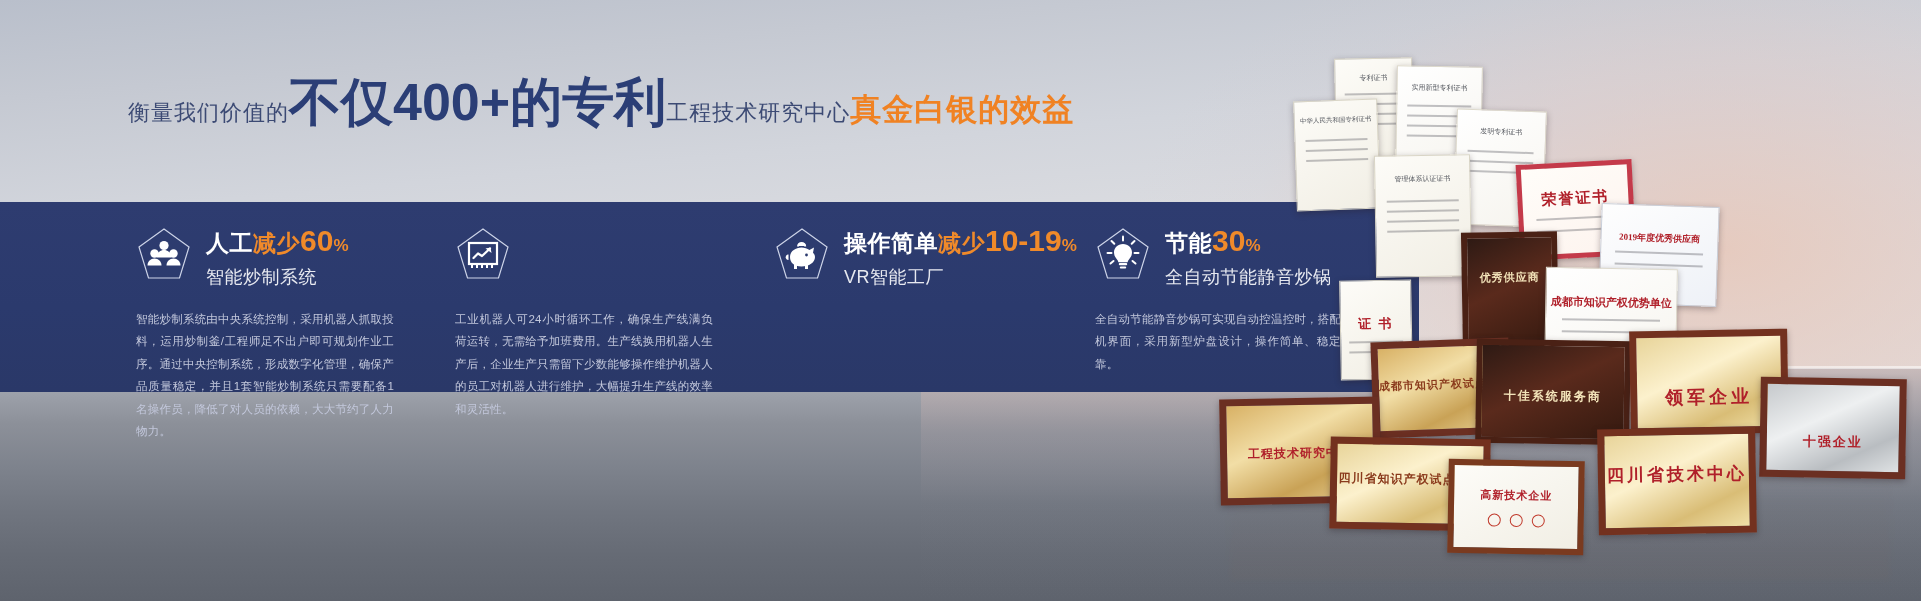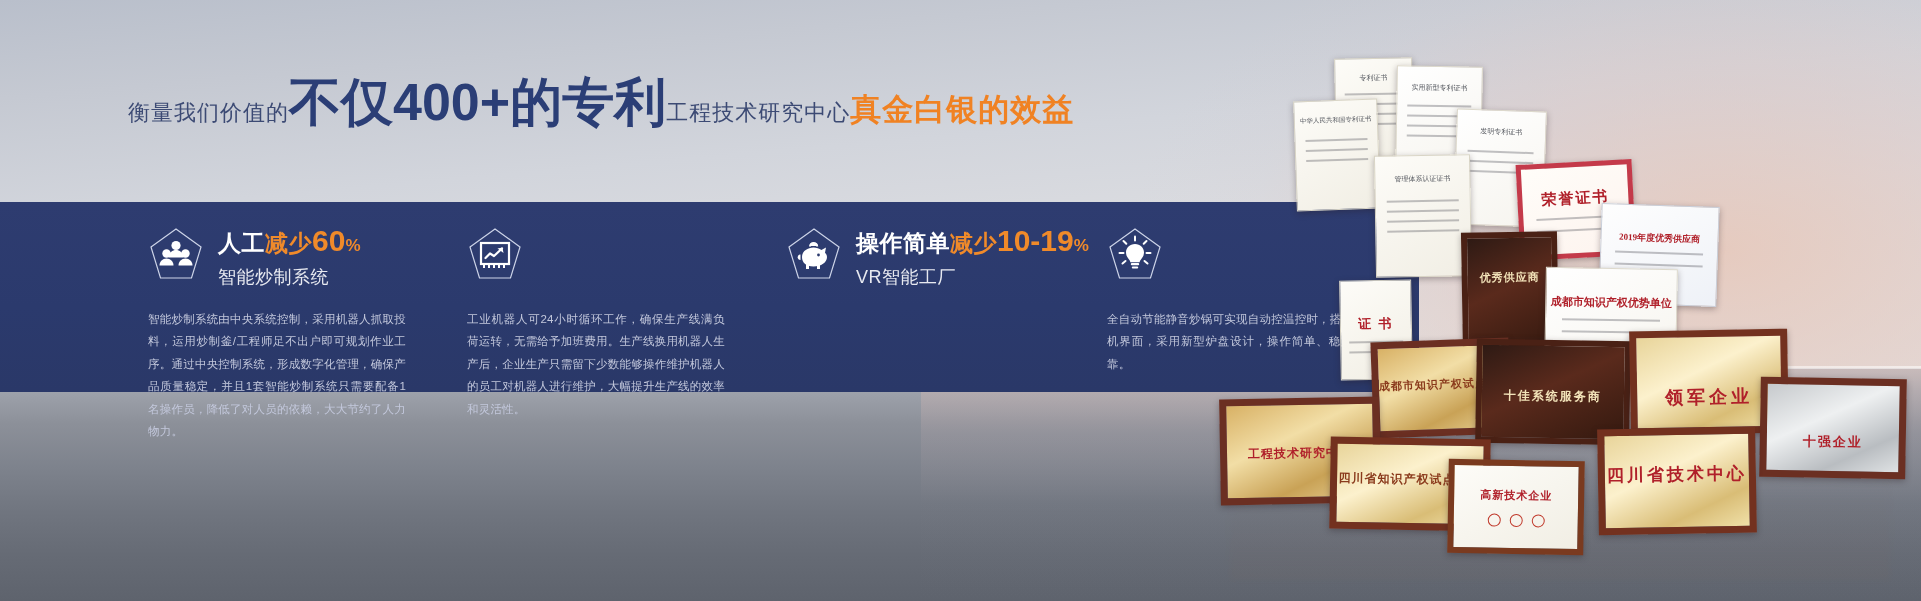--- a/index.html
+++ b/index.html
@@ -40,21 +40,21 @@
   #headline span { vertical-align:baseline; }
   .h-thin   { font-size:22px; color:#3c4a74; letter-spacing:1px; font-weight:400; }
   .h-bold   { font-size:52px; color:#2b3e76; font-weight:800; letter-spacing:0px; }
   .h-orange { font-size:31px; color:#f08223; font-weight:800; letter-spacing:1px; }
   #panel-body-bg {
     position:absolute; left:0; top:202px; width:1419px; height:190px;
     background:linear-gradient(180deg,#2e3c70 0%,#2b3a6d 55%,#2a3868 100%);
   }
 
   #features {
-    position:absolute; left:12px; top:202px; width:1419px; height:190px;
+    position:absolute; left:0; top:202px; width:1419px; height:190px;
     display:flex; padding:0 0 0 18px;
   }
   .feature { width:330px; position:relative; padding-top:22px; }
   .feature:nth-child(1){ margin-left:118px; }
   .feature:nth-child(2){ margin-left:-5px; }
   .feature:nth-child(3){ margin-left:-5px; }
   .feature:nth-child(4){ margin-left:-3px; }
 
   .feat-head { display:flex; align-items:flex-start; gap:14px; height:62px; }
 
@@ -203,20 +203,26 @@
             <line x1="28" y1="10.5" x2="28" y2="14.5"></line>
             <line x1="16.5" y1="15" x2="19.3" y2="17.8"></line>
             <line x1="39.5" y1="15" x2="36.7" y2="17.8"></line>
             <line x1="12.5" y1="27" x2="16.5" y2="27"></line>
             <line x1="43.5" y1="27" x2="39.5" y2="27"></line>
             <line x1="15.5" y1="37.5" x2="18.5" y2="35"></line>
             <line x1="40.5" y1="37.5" x2="37.5" y2="35"></line>
           </g>
         </svg>
       </div>
+      <div class="feat-text">
+        <div class="feat-title">
+          <span class="t-white">节能</span><span class="t-orange"></span><span class="t-num">30</span><span class="t-pct">%</span>
+        </div>
+        <div class="feat-sub">全自动节能静音炒锅</div>
+      </div>
     </div>
     <div class="feat-desc">全自动节能静音炒锅可实现自动控温控时，搭配人机界面，采用新型炉盘设计，操作简单、稳定可靠。</div>
   </div>
 
 </div>
 
 <div id="cert-reflection"></div>
 <div id="certs">
 
   <div class="cert cert-paper" style="left:135px;top:18px;width:78px;height:104px;transform:rotate(-1deg);">

